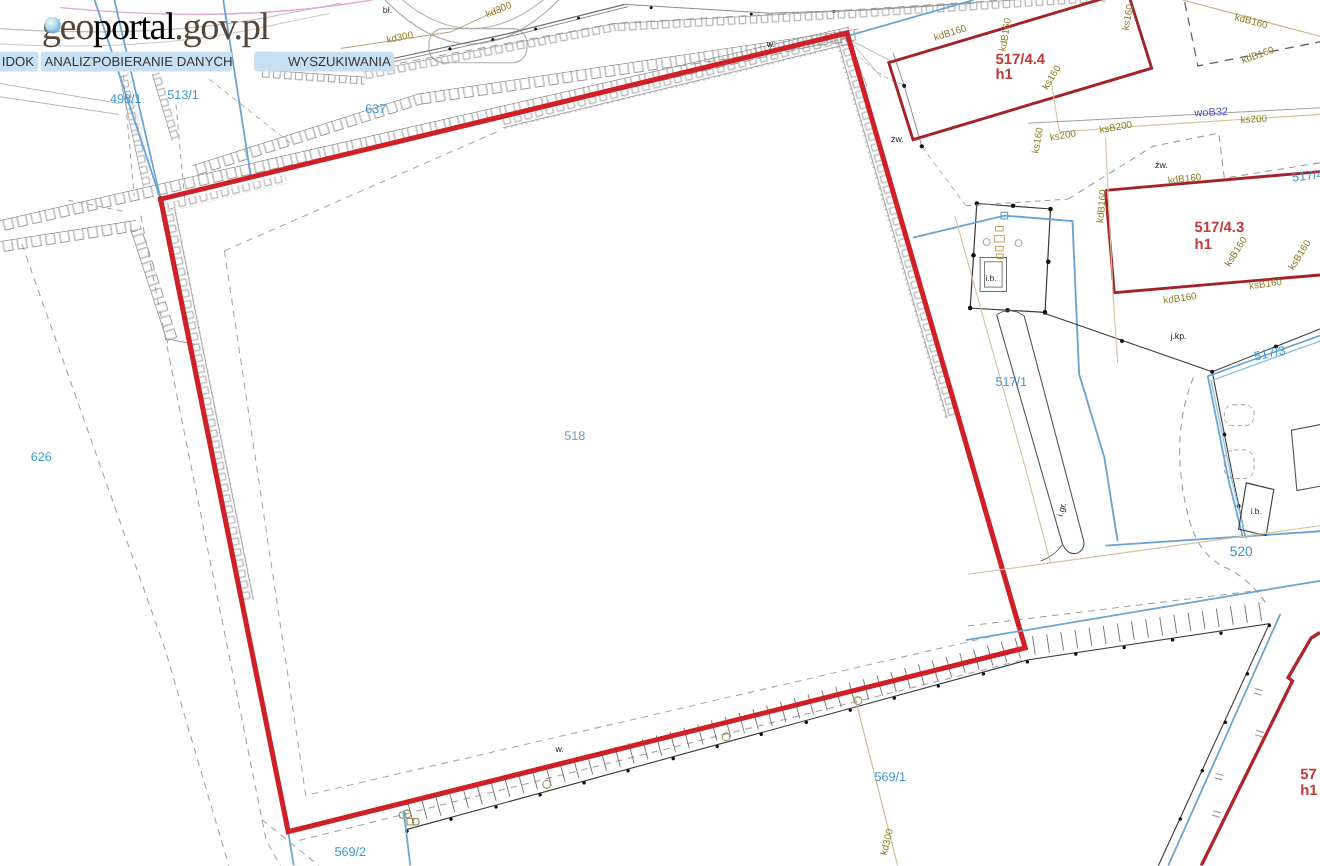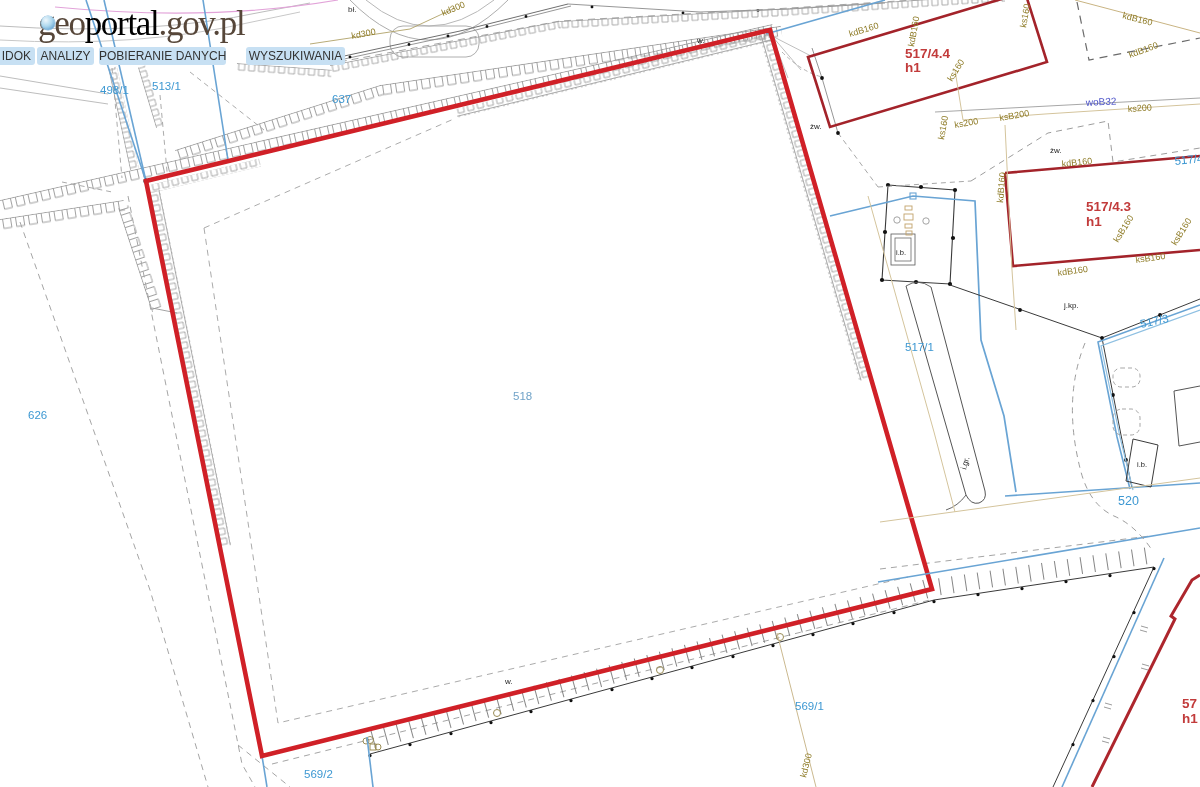--- a/index.html
+++ b/index.html
@@ -365,15 +365,15 @@
 </svg>
 
 <div class="logo">geo<span class="blu">portal</span>.gov.pl</div>
 
 <div class="globe" style="left:41px;top:16px;"></div>
 
 <div class="mbtn" style="left:-20px;width:51px;text-align:right;padding-right:4px;">IDOK</div>
 
 <div class="mbtn" style="left:37px;width:57px;">ANALIZY</div>
 
-<div class="mbtn" style="left:99px;width:127px;">POBIERANIE DANYCH</div>
-
-<div class="mbtn" style="left:246px;width:99px;">WYSZUKIWANIA</div>
+<div class="mbtn" style="left:84px;width:127px;">POBIERANIE DANYCH</div>
+
+<div class="mbtn" style="left:231px;width:99px;padding-left:28px;">WYSZUKIWANIA</div>
 </div>
 </body></html>

